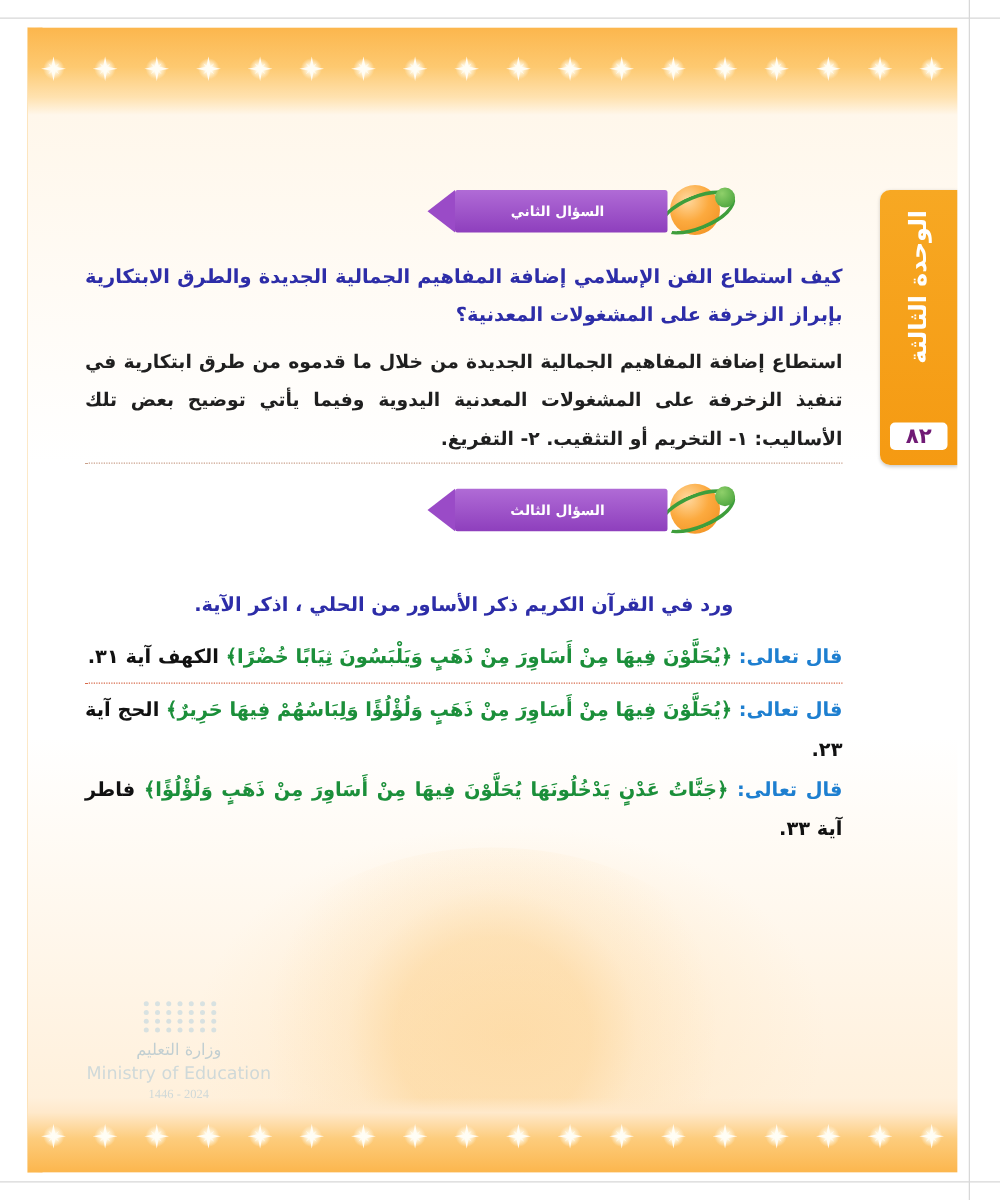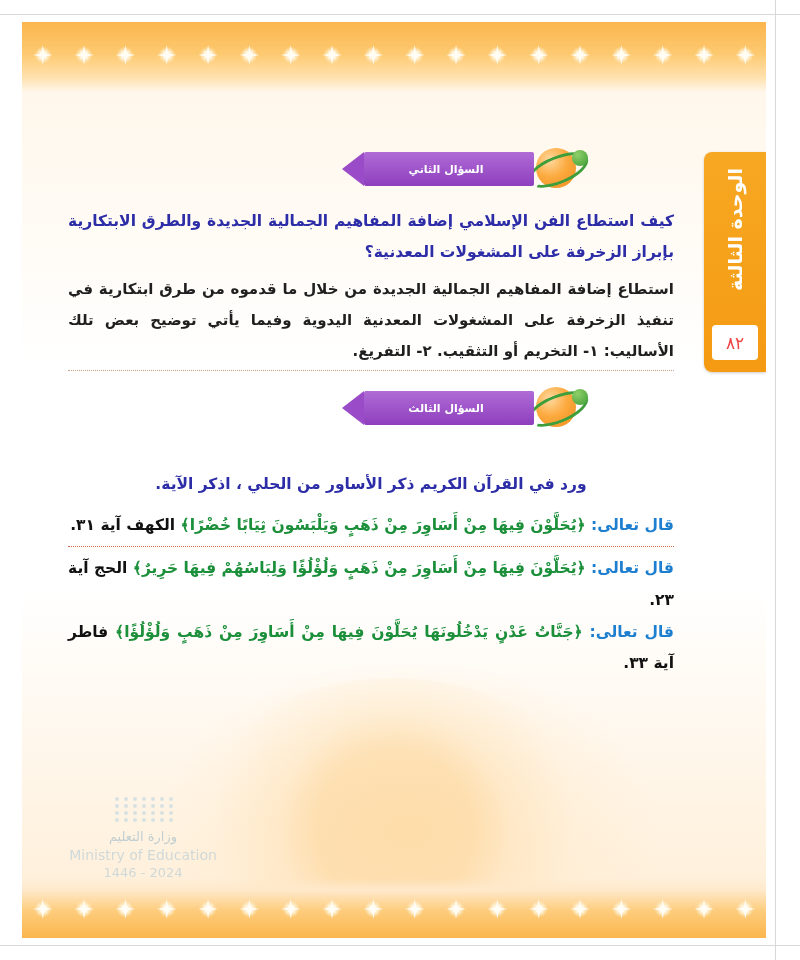--- a/index.html
+++ b/index.html
@@ -144,29 +144,29 @@
     color: #ffffff;
     font-size: 19px;
     font-weight: bold;
     letter-spacing: 1px;
     font-family: "DejaVu Sans", sans-serif;
     line-height: 1;
     white-space: nowrap;
   }
   .page-number-box {
     width: 46px;
-    height: 35px;
+    height: 22px;
     background: #ffffff;
     border-radius: 4px;
     display: flex;
     align-items: center;
     justify-content: center;
-    color: #ef4444;
+    color: #701a75;
     font-size: 17px;
-    font-weight: normal;
+    font-weight: bold;
   }
 
   
   .content {
     position: absolute;
     top: 120px;
     right: 92px;
     left: 46px;
     bottom: 80px;
   }
@@ -311,21 +311,21 @@
     margin-bottom: 6px;
   }
   .ministry .dots i {
     display: block;
     width: 4px; height: 4px;
     border-radius: 50%;
     background: #b9d3e0;
   }
   .ministry .ar { font-size: 13px; letter-spacing: 2px; color: #8fb2c6; }
   .ministry .en { font-size: 14px; color: #a9c6d6; }
-  .ministry .yr { font-size: 13px; color: #a9c6d6; }
+  .ministry .yr { font-size: 10px; color: #a9c6d6; font-family: Liberation Serif, serif; }
 </style>
 </head>
 <body>
 
 <div class="page">
 
   <div class="crop-line-top"></div>
   <div class="crop-line-right"></div>
   <div class="crop-line-bottom"></div>
 

